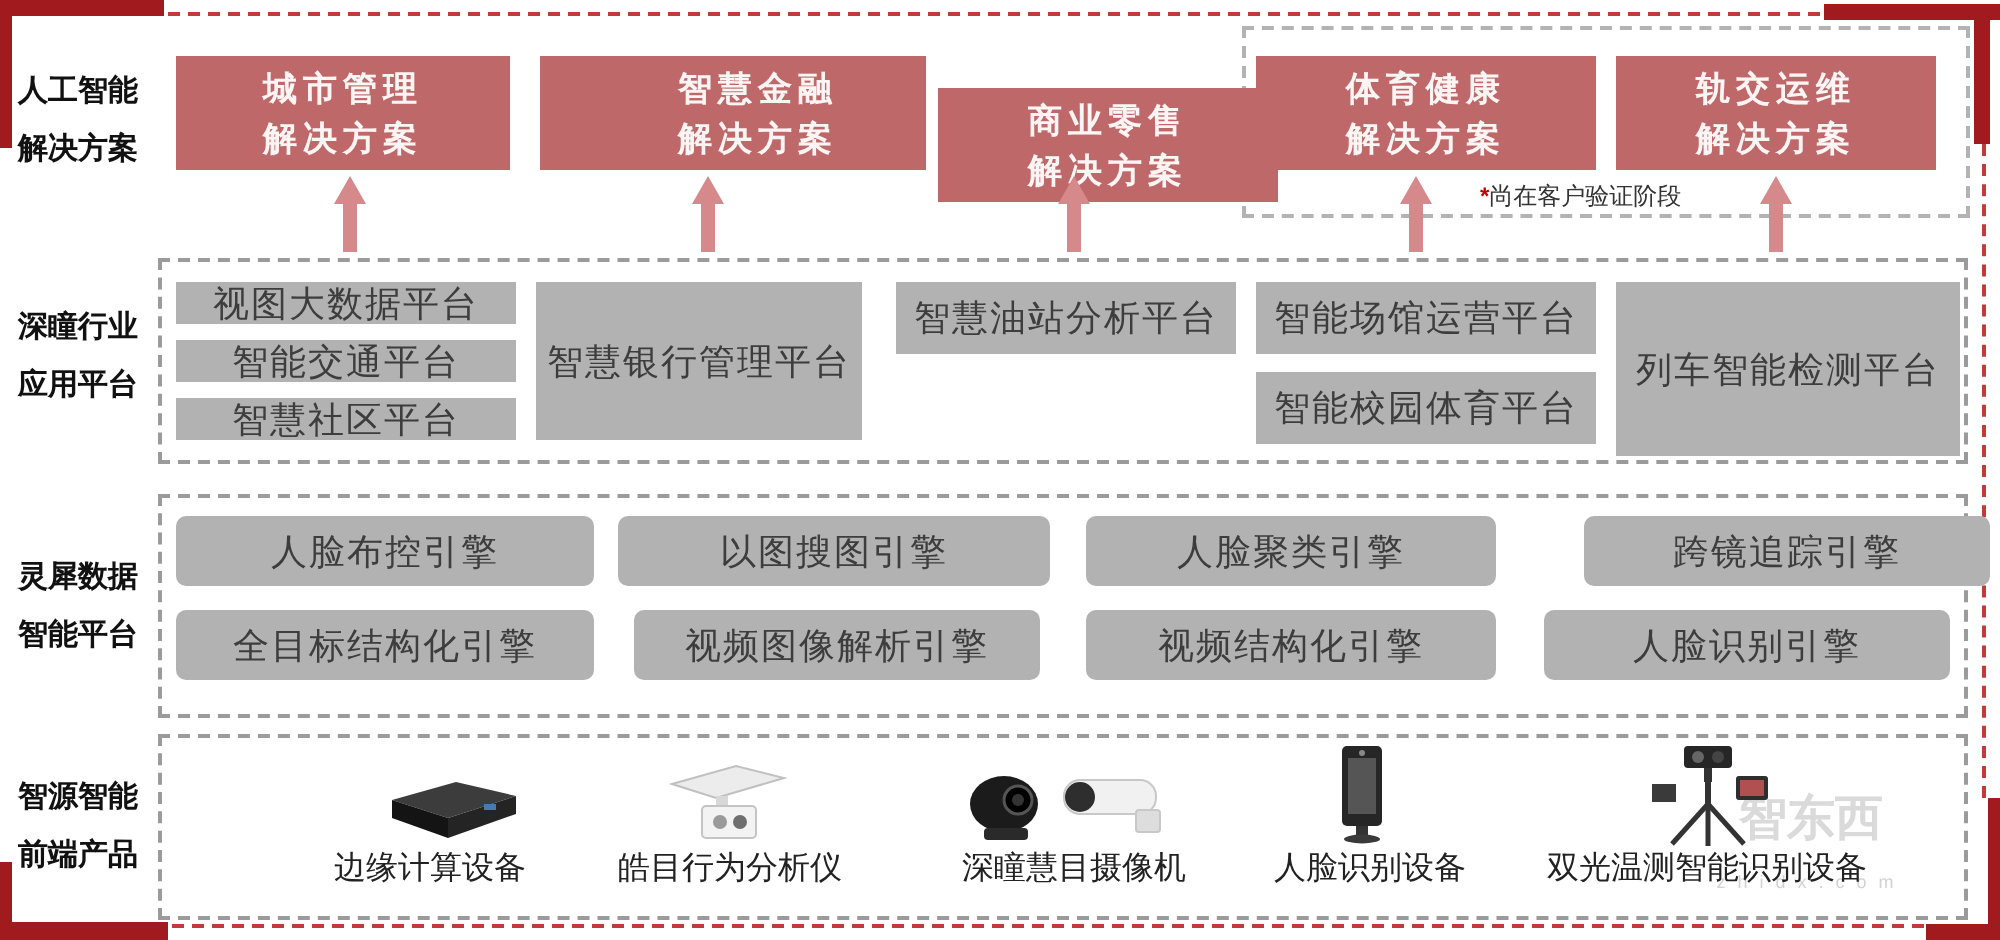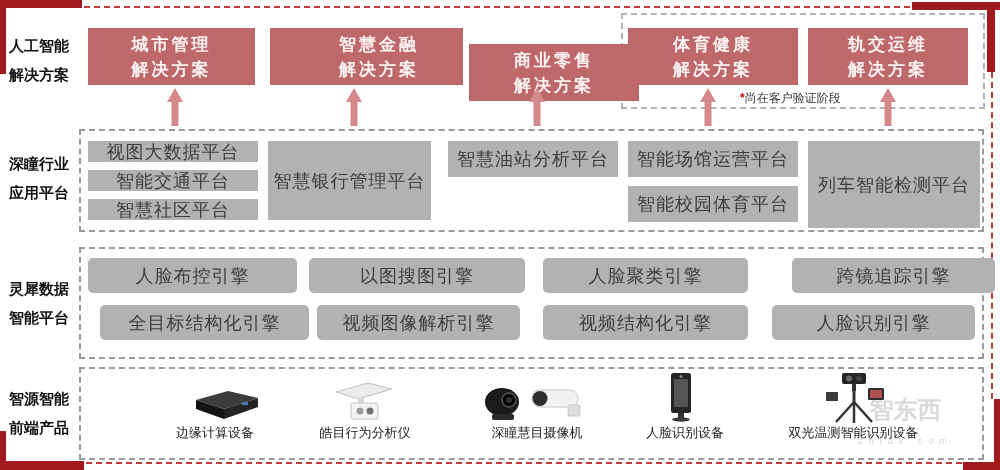--- a/index.html
+++ b/index.html
@@ -23,21 +23,21 @@
     background:#BE686A;color:#fdf4f4;font-weight:bold;font-size:17px;
     letter-spacing:3px;text-align:center;display:flex;flex-direction:column;
     justify-content:center;line-height:25px;
   }
   
   .gbox{
     background:#B2B2B2;color:#3d3d3d;font-size:18px;letter-spacing:1px;
     display:flex;align-items:center;justify-content:center;text-align:center;
   }
   .ebox{border-radius:5px;}
-  .caption{font-size:13px;color:#222;text-align:center;}
+  .caption{font-size:16px;color:#222;text-align:center;}
   .note{font-size:12px;color:#333;white-space:nowrap;}
   .note .star{color:#C00000;font-weight:bold;}
   .watermark{text-align:center;z-index:0;}
   .wm-logo{font-size:24px;font-weight:bold;color:#dadada;line-height:40px;}
   .wm-domain{font-size:9px;letter-spacing:6px;color:#d2d2d2;margin-top:6px;}
   .z1{z-index:1;}
 </style>
 </head>
 <body>
 
@@ -153,21 +153,21 @@
     </div>
   <div class="abs gbox ebox" style="left:298px;top:258px;width:216px;height:35px;margin-left:11px;">
       <span>以图搜图引擎</span>
     </div>
   <div class="abs gbox ebox" style="left:543px;top:258px;width:205px;height:35px;">
       <span>人脸聚类引擎</span>
     </div>
   <div class="abs gbox ebox" style="left:772px;top:258px;width:203px;height:35px;margin-left:20px;">
       <span>跨镜追踪引擎</span>
     </div>
-  <div class="abs gbox ebox" style="left:88px;top:305px;width:209px;height:35px;margin-left:12px;">
+  <div class="abs gbox ebox" style="left:88px;top:305px;width:209px;height:35px;">
       <span>全目标结构化引擎</span>
     </div>
   <div class="abs gbox ebox" style="left:317px;top:305px;width:203px;height:35px;">
       <span>视频图像解析引擎</span>
     </div>
   <div class="abs gbox ebox" style="left:543px;top:305px;width:205px;height:35px;">
       <span>视频结构化引擎</span>
     </div>
   <div class="abs gbox ebox" style="left:772px;top:305px;width:203px;height:35px;font-family:Liberation Serif, serif;">
       <span>人脸识别引擎</span>

